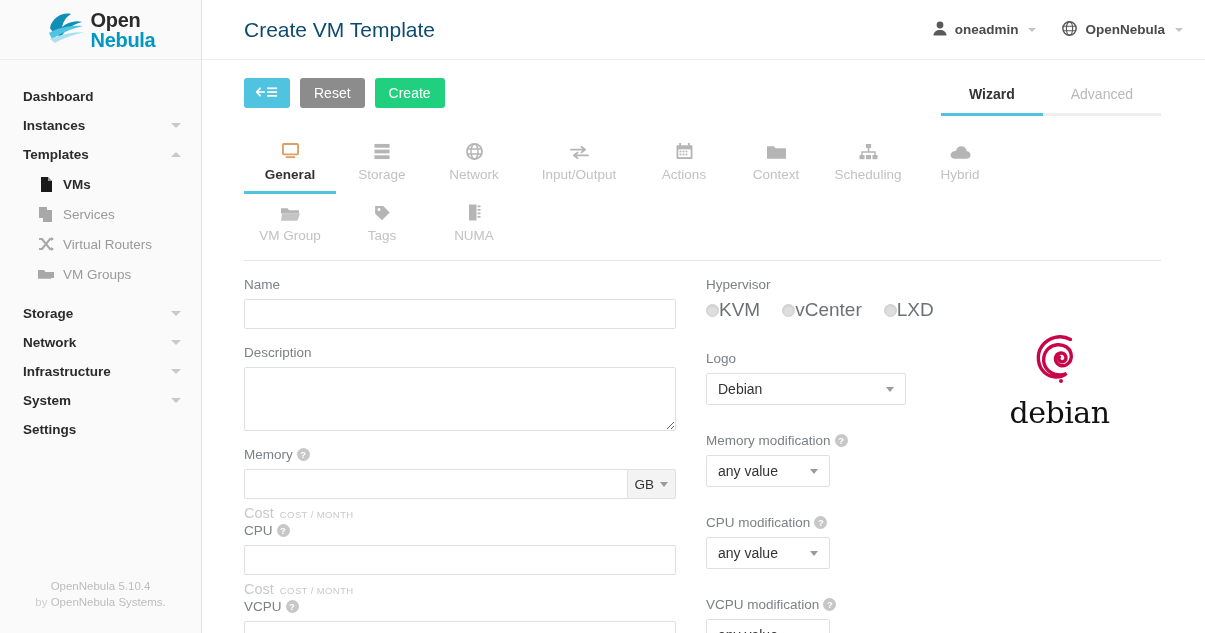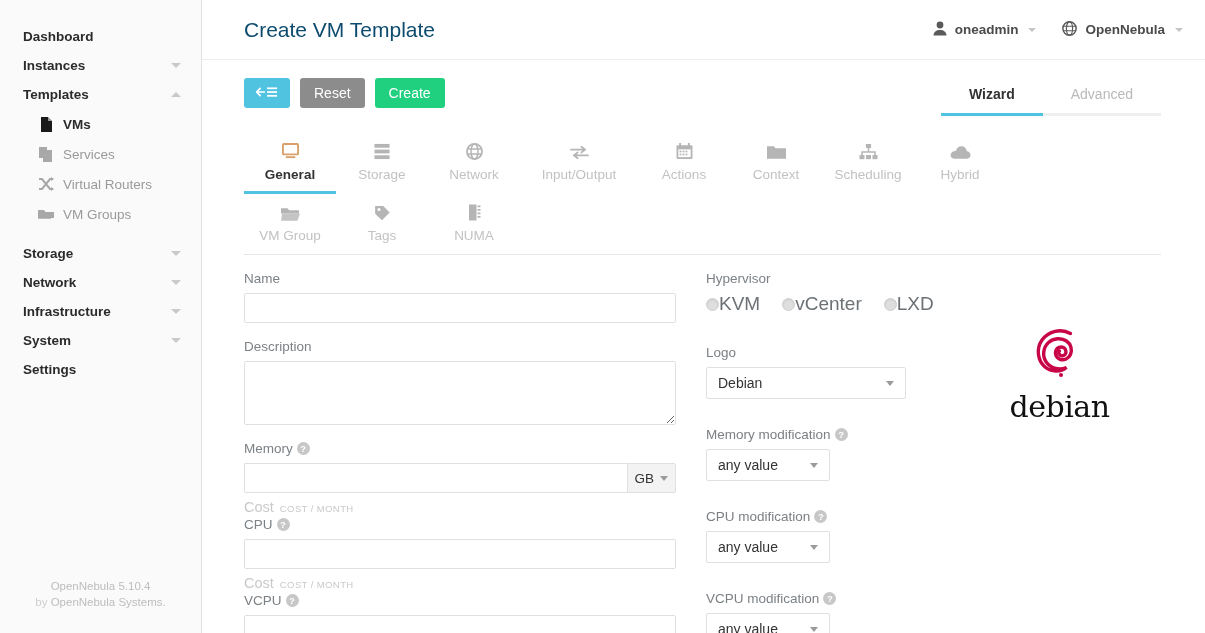--- a/index.html
+++ b/index.html
@@ -91,21 +91,21 @@
   .btn.reset { background: #8c8c8c; }
   .btn.create { background: #20d07f; }
 
   .wtabs { display: flex; gap: 0; margin-top: 2px; }
   .wtab {
     font-size: 14px; padding: 6px 28px 11px 28px; cursor: pointer;
     color: #b9b9b9; border-bottom: 3px solid #efefef; text-align:center;
   }
   .wtab.active { color: #333; font-weight: bold; border-bottom: 3px solid #4fc3e0; }
 
-  .tabs-wrap { margin-top: 16px; border-bottom: 1px solid #e6e6e6; padding-bottom: 0; }
+  .tabs-wrap { margin-top: 16px; border-bottom: 1px solid #e6e6e6; padding-bottom: 6px; }
   .tabrow { display: flex; align-items: flex-end; }
   .tab {
     display: flex; flex-direction: column; align-items: center; gap: 7px;
     padding: 8px 0 9px 0; min-width: 92px; cursor: pointer;
     color: #c2c2c2; font-size: 13.5px; border-bottom: 3px solid transparent;
     margin-bottom: -1px;
   }
   .tab .ticon { height: 20px; display:flex; align-items:flex-end; color:#b5b5b5; }
   .tab.active { color: #333; font-weight: bold; border-bottom: 3px solid #4fc3e0; }
   .tab.active .ticon { color: #d9a06a; }
@@ -165,20 +165,35 @@
   .hy-block { margin-bottom: 30px; }
 
   .debian-word { font-family: "DejaVu Serif", serif; font-size: 30px; color: #111; letter-spacing: -0.5px; margin-top: -4px; }
 </style>
 </head>
 <body>
 
 <div class="app">
 
   <aside class="sidebar">
+    <div class="logo-box">
+      <div class="logo-wrap">
+        <span>
+          <svg width="40" height="34" viewBox="0 0 40 34">
+            <path d="M4 17 C6 7, 16 1, 25 3 C20 6, 17 11, 16 16 C22 11, 30 9, 36 11 C27 13, 19 19, 15 26 C11 24, 6 21, 4 17 Z" fill="#0f8fb5"></path>
+            <path d="M3 22 C11 17, 24 14, 37 15 C25 18, 13 23, 6 28 Z" fill="#4fc3e0"></path>
+            <path d="M4 28 C13 24, 26 21, 38 21 C27 24, 15 28, 9 32 Z" fill="#a9e1f0"></path>
+          </svg>
+        </span>
+        <span class="logo-text">
+          <span class="logo-open">Open</span>
+          <span class="logo-nebula">Nebula</span>
+        </span>
+      </div>
+    </div>
 
     <nav class="nav">
       <div class="nav-item">
         <span>Dashboard</span>
       </div>
       <div class="nav-item">
         <span>Instances</span>
         <span class="caret down"></span>
       </div>
       <div class="nav-item">

